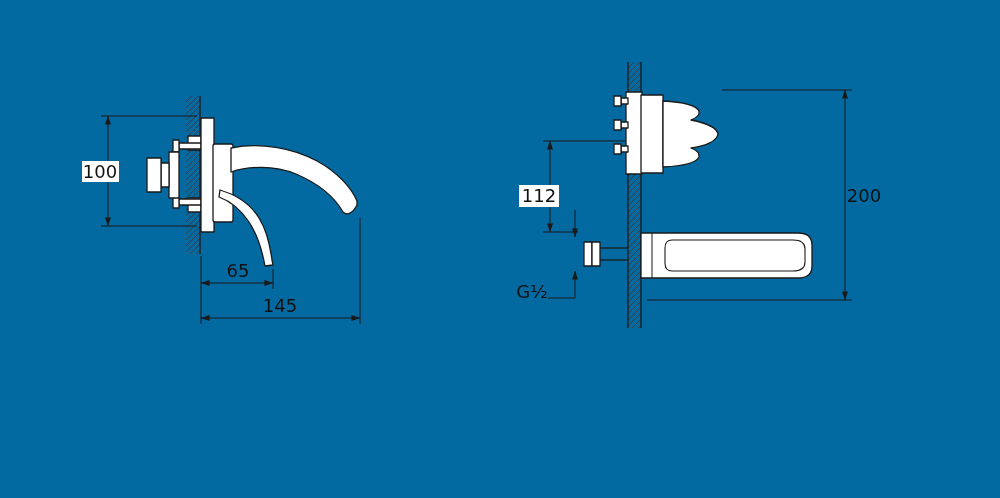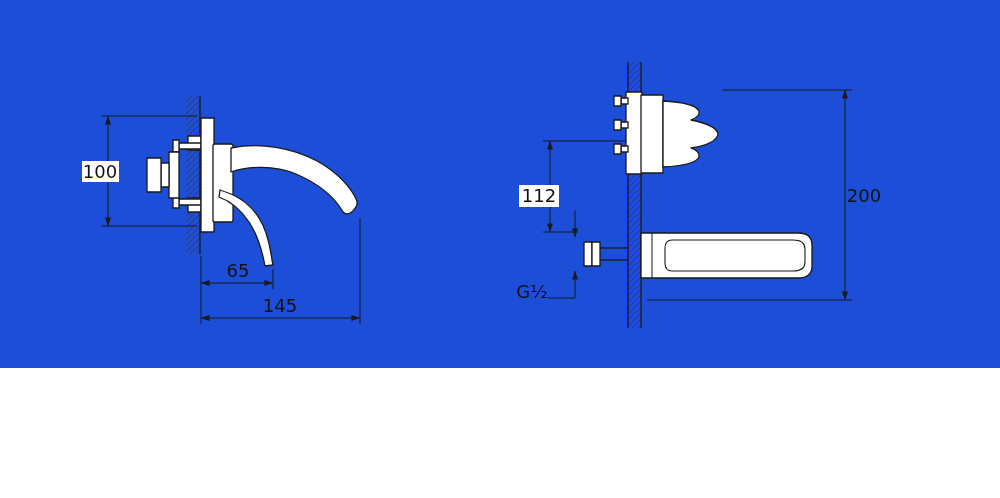--- a/index.html
+++ b/index.html
@@ -6,22 +6,22 @@
     margin: 0;
     padding: 0;
     background: #ffffff;
     width: 1000px;
     height: 498px;
     overflow: hidden;
   }
   .canvas {
     position: relative;
     width: 1000px;
-    height: 368px;
-    background: #1d4ed8;
+    height: 498px;
+    background: #0369a1;
     text-decoration: underline;
   }
   svg { display: block; }
   .part {
     fill: #ffffff;
     stroke: #1a1a1a;
     stroke-width: 1.3;
     stroke-linejoin: round;
   }
   .outline {

